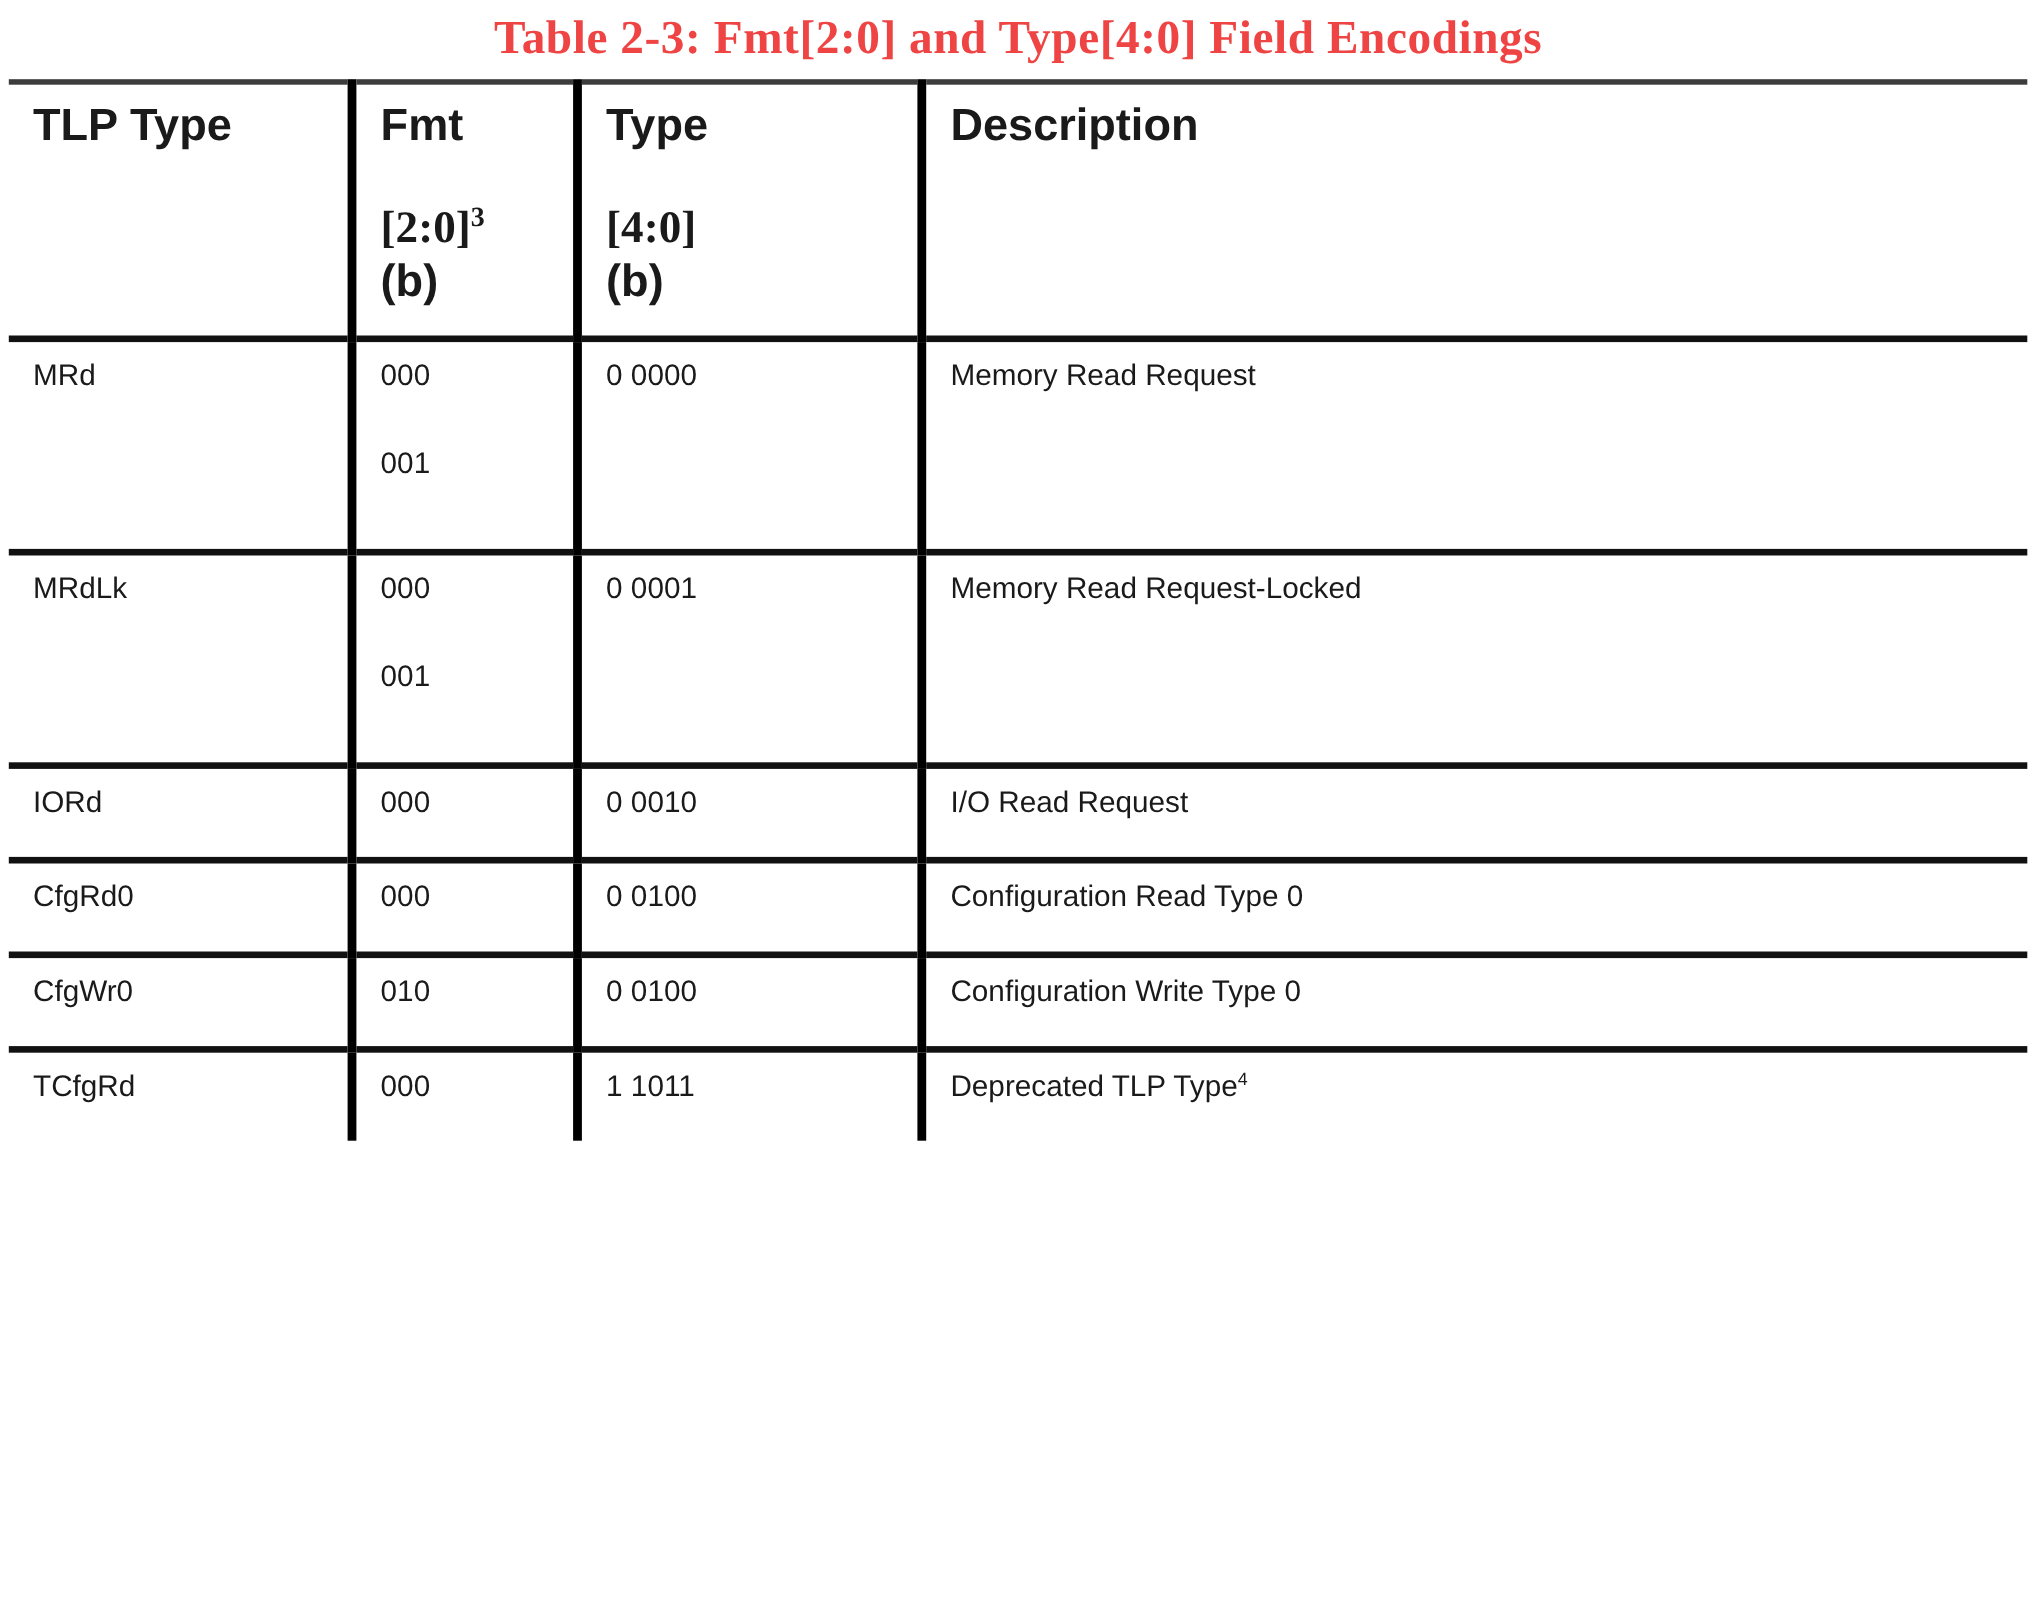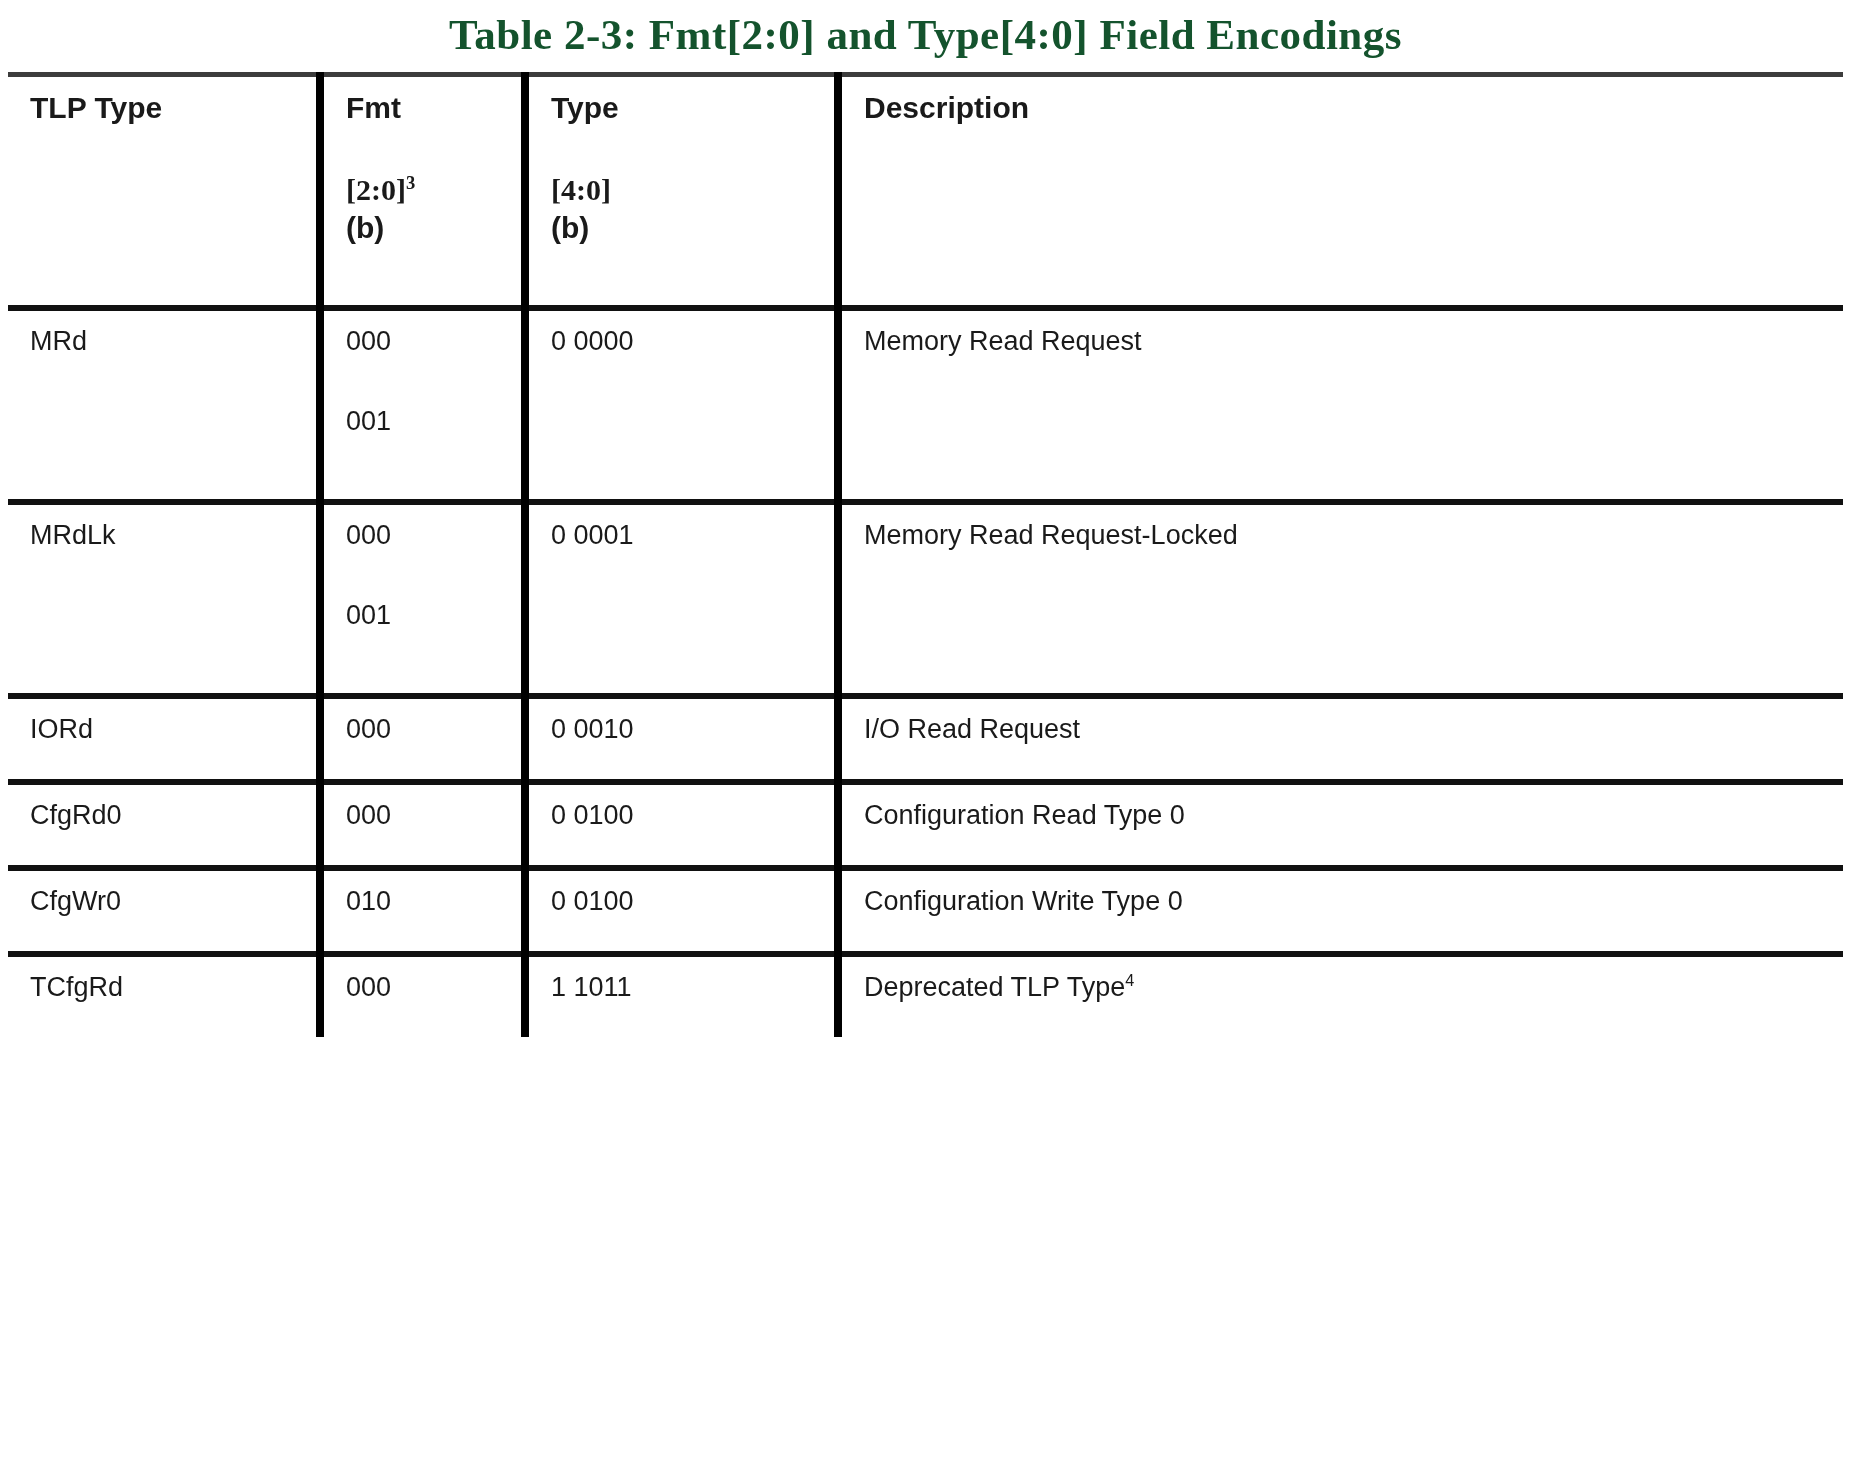--- a/index.html
+++ b/index.html
@@ -22,21 +22,21 @@
     background: #ffffff;
   }
 
   
   .table-caption {
     font-family: "Liberation Serif", serif;
     font-weight: bold;
     font-size: 43px;
     letter-spacing: 0.5px;
     text-align: center;
-    color: #14532d;
+    color: #ef4444;
     padding-top: 8px;
     padding-bottom: 10px;
     line-height: 1.25;
     white-space: nowrap;
   }
 
   
   .tbl-wrap {
     position: relative;
     margin: 0 8px 0 8px;
@@ -71,21 +71,21 @@
 
   table.enc th, table.enc td {
     vertical-align: top;
     padding: 16px 0 16px 22px;
     text-align: left;
   }
 
   
   thead th {
     font-weight: bold;
-    font-size: 30px;
+    font-size: 41px;
     line-height: 1.0;
     padding-top: 22px;
     padding-bottom: 14px;
     height: 196px;
   }
   thead th .hdr-line {
     display: block;
   }
   thead th .hdr-main {
     margin-bottom: 52px;

